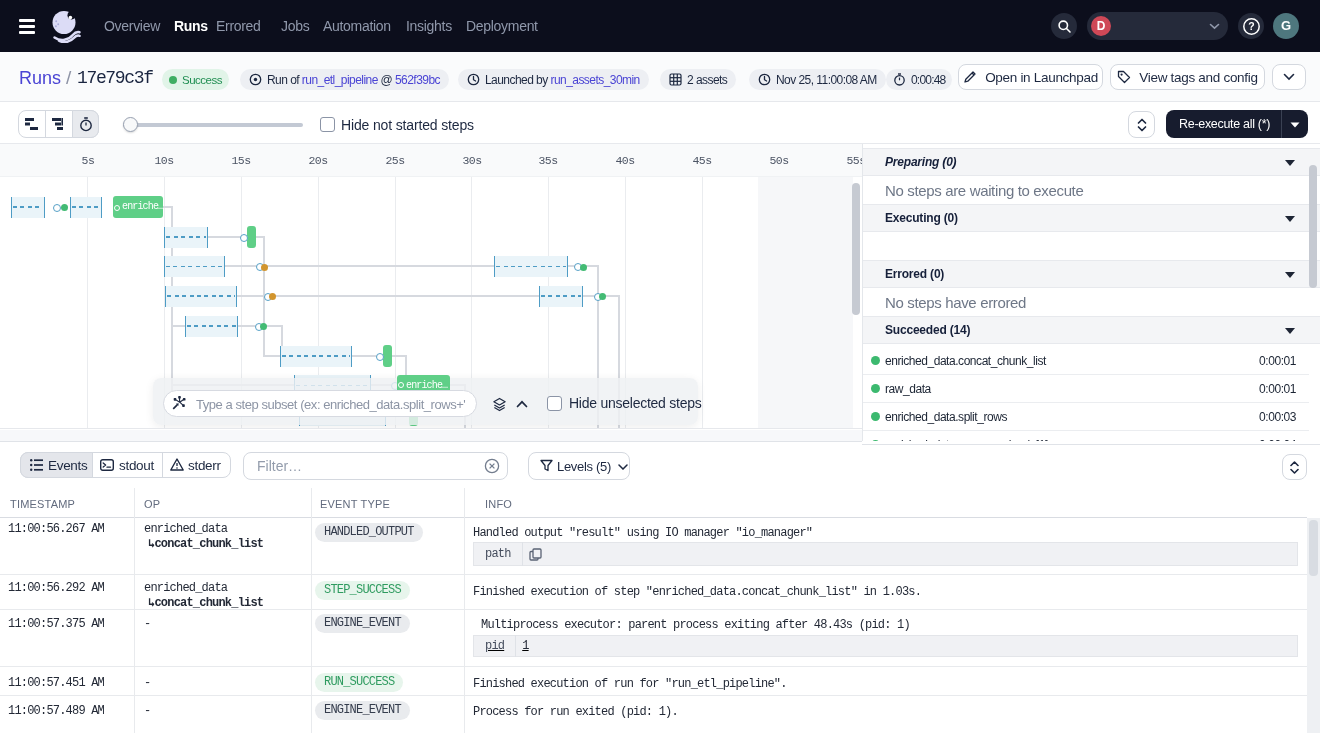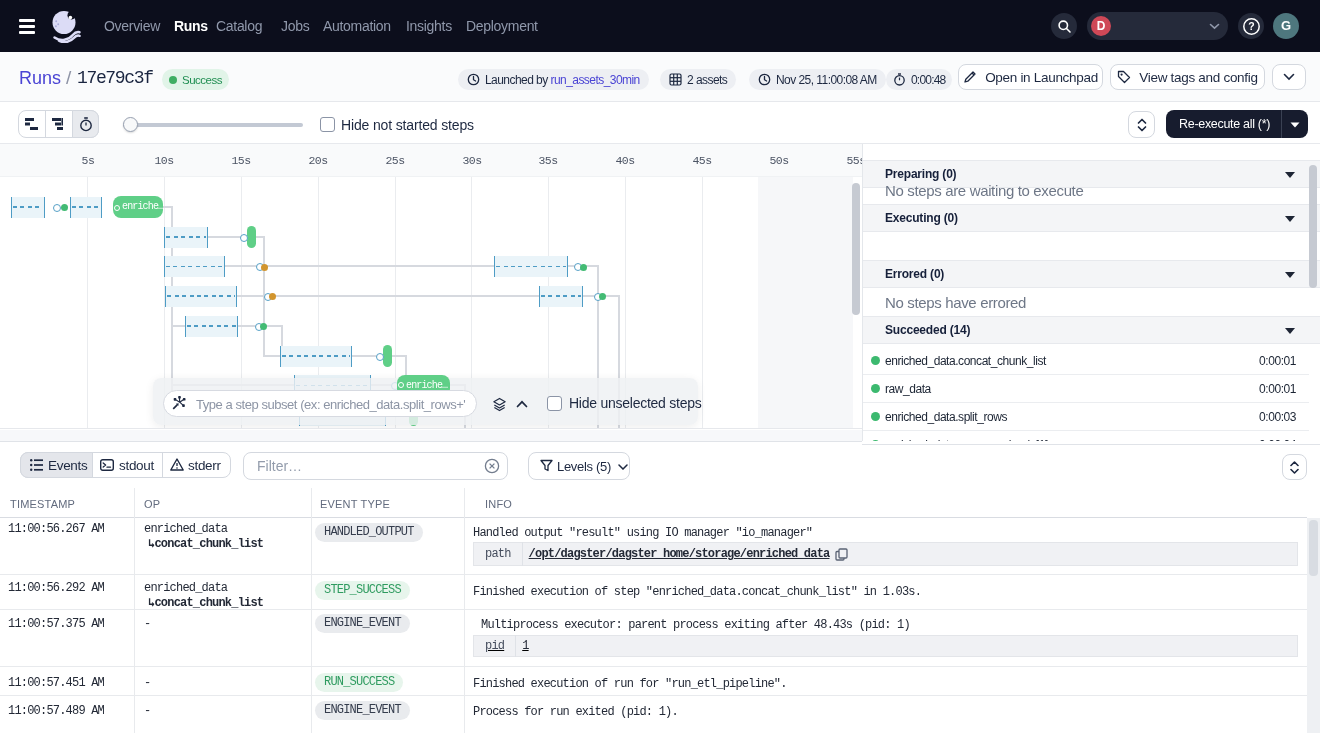--- a/index.html
+++ b/index.html
@@ -25,21 +25,21 @@
   
   #toolbar { left:0; top:102px; width:1320px; height:42px; background:#fff; border-bottom:1px solid #E7E9ED; }
 
   
   #gantt { left:0; top:144px; width:862px; height:285px; background:#fff; border-bottom:1px solid #E6E8EC; overflow:hidden; }
   .gridv { position:absolute; top:33px; bottom:0; width:1px; background:#EAECEF; }
   .tlab { position:absolute; top:10px; font-family:"Liberation Mono", monospace; font-size:11.5px; letter-spacing:-0.5px; color:#4D5565; transform:translateX(-50%); }
   .cline { position:absolute; background:#D6D9DF; }
   .bbar { position:absolute; height:21px; background:#EAF4F9; border-left:1.5px solid #4E9CC5; border-right:1.5px solid #4E9CC5; }
   .bbar:before { content:""; position:absolute; left:1px; right:1px; top:9.5px; height:1.6px; background-image:repeating-linear-gradient(90deg,#4E9CC5 0 4px,transparent 4px 7.5px); }
-  .gbar { position:absolute; height:22px; background:#5FCF87; border-radius:8px; color:#fff; font-family:"Liberation Mono", monospace; font-size:10px; letter-spacing:-0.85px; line-height:22px; padding-left:9px; overflow:hidden; white-space:nowrap; }
+  .gbar { position:absolute; height:22px; background:#5FCF87; border-radius:3px; color:#fff; font-family:"Liberation Mono", monospace; font-size:10px; letter-spacing:-0.85px; line-height:22px; padding-left:9px; overflow:hidden; white-space:nowrap; }
   .dot { position:absolute; width:7px; height:7px; border-radius:50%; }
   .dot.g { background:#43BB74; }
   .dot.o { background:#D2952E; }
   .dot.w { background:#fff; border:1.5px solid #57A1C7; width:8px; height:8px; }
 
   
   #sidebar { left:862px; top:144px; width:458px; height:299px; background:#fff; border-left:1px solid #E4E7EB; overflow:hidden; }
   .shead { position:absolute; left:0; width:458px; height:28px; background:#F4F5F7; border-top:1px solid #E7E9ED; border-bottom:1px solid #E7E9ED; font-size:12px; letter-spacing:-0.2px; font-weight:700; color:#16203A; line-height:27px; padding-left:22px; }
   .srow { position:absolute; left:0; width:458px; height:28px; font-size:15px; letter-spacing:-0.35px; color:#6E7787; line-height:28px; padding-left:22px; }
   .sitem { position:absolute; left:0; width:446px; height:28px; border-bottom:1px solid #EBEDF0; font-size:12px; letter-spacing:-0.45px; color:#1B2433; line-height:28px; }
@@ -77,21 +77,21 @@
       <circle cx="15" cy="13.5" r="11.5" fill="#DCDCF6" mask="url(#lm)"></circle>
       <circle cx="21.4" cy="8.6" r="1.8" fill="#fff"></circle>
       <path d="M5.5 28.5 C 12 33 19.5 31 23.8 26 C 25.8 23.6 28 22.6 30.5 23.2" fill="none" stroke="#DCDCF6" stroke-width="2.5" stroke-linecap="round"></path>
       <path d="M10 31.8 C 15.5 34.6 21.5 32.6 25.2 28.6 C 26.9 26.8 28.8 26.2 30.6 26.8" fill="none" stroke="#DCDCF6" stroke-width="2.4" stroke-linecap="round"></path>
       <circle cx="7.2" cy="12.3" r="0.95" fill="#ABABDB"></circle>
       <circle cx="9.2" cy="15.2" r="0.95" fill="#ABABDB"></circle>
       <circle cx="6.9" cy="17.3" r="0.95" fill="#ABABDB"></circle>
     </svg>
     <span class="navlink" style="left:104px">Overview</span>
     <span class="navlink active" style="left:174px">Runs</span>
-    <span class="navlink" style="left:216px">Catalog</span>
+    <span class="navlink" style="left:216px">Errored</span>
     <span class="navlink" style="left:281px">Jobs</span>
     <span class="navlink" style="left:323px">Automation</span>
     <span class="navlink" style="left:406px">Insights</span>
     <span class="navlink" style="left:466px">Deployment</span>
 
     <div class="navcirc" style="left:1051px;top:13px;width:26px;height:26px;">
       <svg width="15" height="15" viewBox="0 0 15 15">
           <circle cx="6.3" cy="6.3" r="4.2" fill="none" stroke="#fff" stroke-width="1.6"></circle>
           <line x1="9.5" y1="9.5" x2="13" y2="13" stroke="#fff" stroke-width="1.6" stroke-linecap="round"></line>
         </svg>
@@ -110,20 +110,27 @@
     </div>
     <div class="abs" style="left:1273px;top:13px;width:26px;height:26px;border-radius:50%;background:#4E777E;color:#fff;font-size:13px;font-weight:700;text-align:center;line-height:26px;">G</div>
   </div>
 
   <div id="crumb" class="abs">
     <span class="abs" style="left:19px;top:16px;font-size:18px;color:#4A44D4;">Runs</span>
     <span class="abs" style="left:66px;top:15px;font-size:19px;color:#8D93A5;">/</span>
     <span class="abs mono" style="left:77px;top:16px;font-size:18px;letter-spacing:-1.35px;color:#1A2540;">17e79c3f</span>
     <div class="pill" style="left:162px;background:#E1F4E8;color:#208E52;font-size:11.5px;letter-spacing:-0.5px;padding:0 7px;">
       <span style="width:8px;height:8px;border-radius:50%;background:#3FAE63;display:inline-block"></span>Success
+    </div>
+    <div class="pill" style="left:240px;">
+      <svg width="13" height="13" viewBox="0 0 13 13">
+          <circle cx="6.5" cy="6.5" r="5.2" fill="none" stroke="#1D2840" stroke-width="1.3"></circle>
+          <circle cx="6.5" cy="6.5" r="1.7" fill="#1D2840"></circle>
+        </svg>
+      <span>Run of <span class="lk">run_etl_pipeline</span> @ <span class="lk">562f39bc</span></span>
     </div>
     <div class="pill" style="left:458px;">
       <svg width="13" height="13" viewBox="0 0 13 13">
           <circle cx="6.5" cy="6.5" r="5.2" fill="none" stroke="#1D2840" stroke-width="1.3"></circle>
           <path d="M6.5 3.5 V6.7 L8.6 8" fill="none" stroke="#1D2840" stroke-width="1.3" stroke-linecap="round"></path>
         </svg>
       <span>Launched by <span class="lk">run_assets_30min</span></span>
     </div>
     <div class="pill" style="left:660px;">
       <svg width="13" height="13" viewBox="0 0 13 13">
@@ -330,21 +337,21 @@
     <svg class="abs" style="left:516px;top:256px;z-index:8" width="12" height="8" viewBox="0 0 12 8">
         <path d="M1.5 6.5 L6 1.8 L10.5 6.5" fill="none" stroke="#1D2840" stroke-width="1.7" stroke-linecap="round"></path>
       </svg>
     <div class="abs" style="left:547px;top:252px;width:15px;height:15px;border:1.5px solid #8B94A6;border-radius:3px;background:#fff;z-index:8;"></div>
     <span class="abs" style="left:569px;top:251px;font-size:14px;letter-spacing:-0.25px;color:#1D2840;z-index:8;white-space:nowrap">Hide unselected steps</span>
 
     <div class="abs" style="left:852px;top:39px;width:8px;height:132px;background:#C6CAD2;border-radius:4px;"></div>
   </div>
 
   <div id="sidebar" class="abs">
-    <div class="shead" style="top:16px;">Preparing (0)<span class="caret" style="top:11px"></span></div>
+    <div class="shead" style="top:4px;font-style:italic;">Preparing (0)<span class="caret" style="top:11px"></span></div>
     <div class="srow" style="top:33px;">No steps are waiting to execute</div>
     <div class="shead" style="top:60px;">Executing (0)<span class="caret" style="top:11px"></span></div>
     <div class="shead" style="top:116px;">Errored (0)<span class="caret" style="top:11px"></span></div>
     <div class="srow" style="top:145px;">No steps have errored</div>
     <div class="shead" style="top:172px;">Succeeded (14)<span class="caret" style="top:11px"></span></div>
     <div class="sitem" style="top:202.5px;">
         <span class="sdot"></span>
         <span style="position:absolute;left:22px">enriched_data.concat_chunk_list</span>
         <span style="position:absolute;right:13px">0:00:01</span>
       </div>
@@ -440,21 +447,20 @@
     <div class="rowline" style="top:254px;"></div>
 
     <span class="etxt" style="left:8px;top:81px;">11:00:56.267 AM</span>
     <span class="etxt" style="left:144px;top:81px;">enriched_data</span>
     <span class="etxt" style="left:148px;top:95px;font-weight:700;">↳concat_chunk_list</span>
     <span class="chip gray" style="left:315px;top:82px;">HANDLED_OUTPUT</span>
     <span class="etxt" style="left:473px;top:85px;">Handled output "result" using IO manager "io_manager"</span>
     <div class="kvbox" style="top:101px;width:825px;height:24px;">
       <span class="etxt" style="position:static;margin-left:11px;color:#444C5C;">path</span>
       <span style="width:1px;height:24px;background:#DFE2E7;margin-left:11px;"></span>
-      <span class="etxt" style="position:static;margin-left:6px;font-weight:700;text-decoration:underline;">/opt/dagster/dagster_home/storage/enriched_data</span>
       <svg style="margin-left:6px" width="13" height="13" viewBox="0 0 13 13">
           <rect x="4" y="1" width="8" height="9" rx="1" fill="none" stroke="#5A6374" stroke-width="1.3"></rect>
           <path d="M4 3.5 H2 a1 1 0 0 0 -1 1 V11 a1 1 0 0 0 1 1 H8 a1 1 0 0 0 1 -1 V10" fill="none" stroke="#5A6374" stroke-width="1.3"></path>
         </svg>
     </div>
 
     <span class="etxt" style="left:8px;top:140px;">11:00:56.292 AM</span>
     <span class="etxt" style="left:144px;top:140px;">enriched_data</span>
     <span class="etxt" style="left:148px;top:154px;font-weight:700;">↳concat_chunk_list</span>
     <span class="chip green" style="left:315px;top:140px;">STEP_SUCCESS</span>

